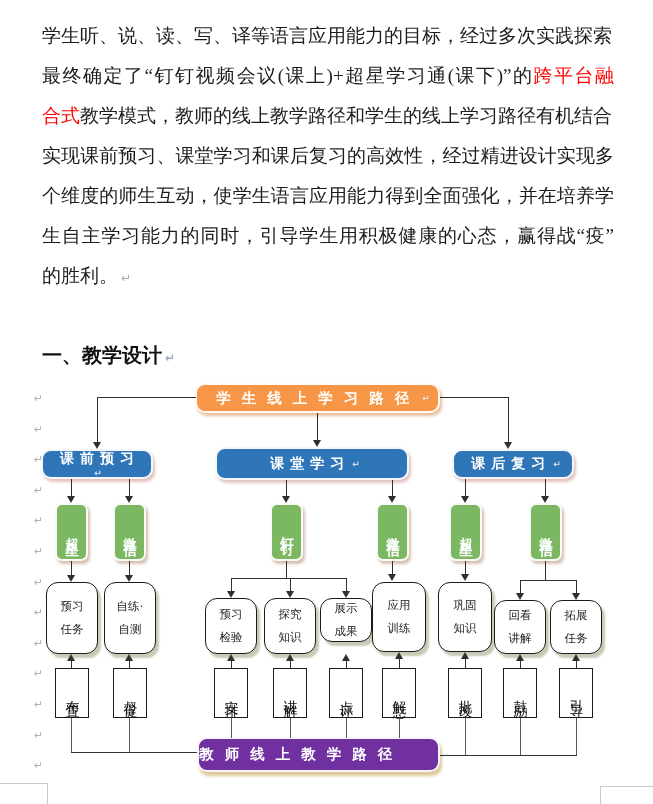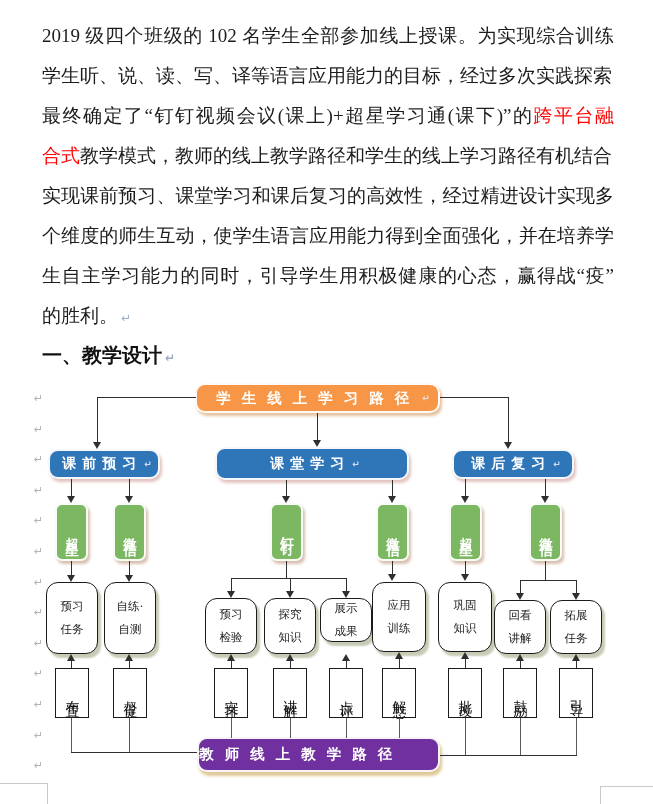--- a/index.html
+++ b/index.html
@@ -48,21 +48,20 @@
   .aru{position:absolute;width:0;height:0;border-left:4px solid transparent;
        border-right:4px solid transparent;border-bottom:7px solid #2f2f2f;}
   .fframe{position:absolute;border:1px solid #c9c9c9;background:#fff;}
 </style>
 </head>
 <body>
 
 <div class="page">
 
   <div class="para">
-    <div class="tline"><span>2019 级四个班级的 102 名学生全部参加线上授课。为实现综合训练</span></div>
     <div class="tline"><span>学生听、说、读、写、译等语言应用能力的目标，经过多次实践探索，</span></div>
     <div class="tline"><span>最终确定了“钉钉视频会议(课上)+超星学习通(课下)”的</span><span class="red">跨平台融</span></div>
     <div class="tline"><span class="red">合式</span><span>教学模式，教师的线上教学路径和学生的线上学习路径有机结合，</span></div>
     <div class="tline"><span>实现课前预习、课堂学习和课后复习的高效性，经过精进设计实现多</span></div>
     <div class="tline"><span>个维度的师生互动，使学生语言应用能力得到全面强化，并在培养学</span></div>
     <div class="tline"><span>生自主学习能力的同时，引导学生用积极健康的心态，赢得战“疫”</span></div>
     <div class="tline last"><span>的胜利。</span><span class="pmark">↵</span></div>
   </div>
 
   <div class="heading"><span>一、教学设计</span><span class="pmark">↵</span></div>
@@ -81,21 +80,21 @@
 ↵
 ↵</div>
 
   <div>
 
     <div class="bigbox orange" style="left:195px;top:383px;width:245px;height:30px;">
       <span class="biglabel">学生线上学习路径</span>
         <span class="pmark-w">↵</span>
     </div>
 
-    <div class="bigbox blue" style="left:48px;top:449px;width:112px;height:30px;">
+    <div class="bigbox blue" style="left:41px;top:449px;width:112px;height:30px;flex-direction:column;">
       <span class="stagelabel">课前预习</span>
         <span class="pmark-w">↵</span>
     </div>
     <div class="bigbox blue" style="left:215px;top:447px;width:194px;height:33px;">
       <span class="stagelabel">课堂学习</span>
         <span class="pmark-w">↵</span>
     </div>
     <div class="bigbox blue" style="left:452px;top:449px;width:122px;height:30px;">
       <span class="stagelabel">课后复习</span>
         <span class="pmark-w">↵</span>

